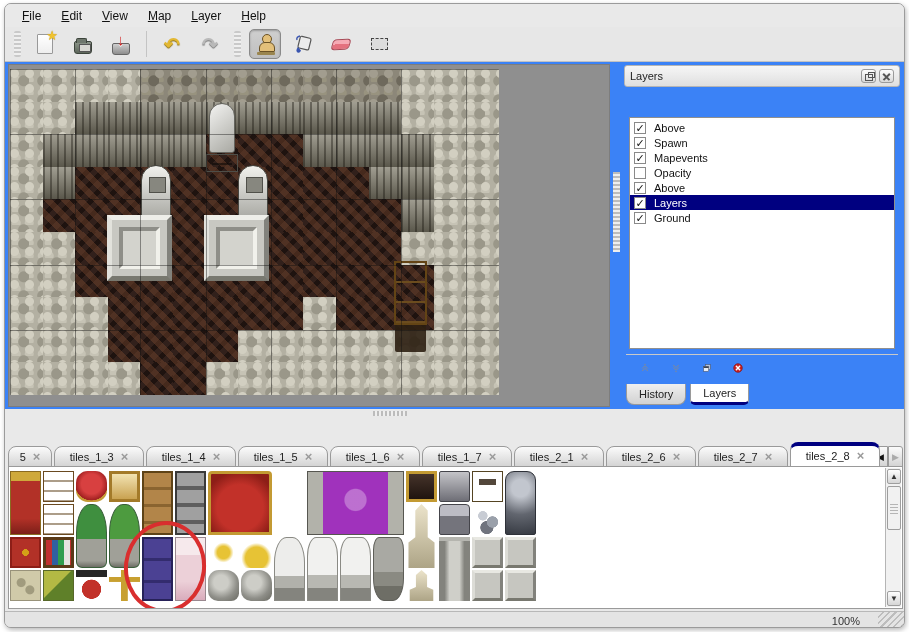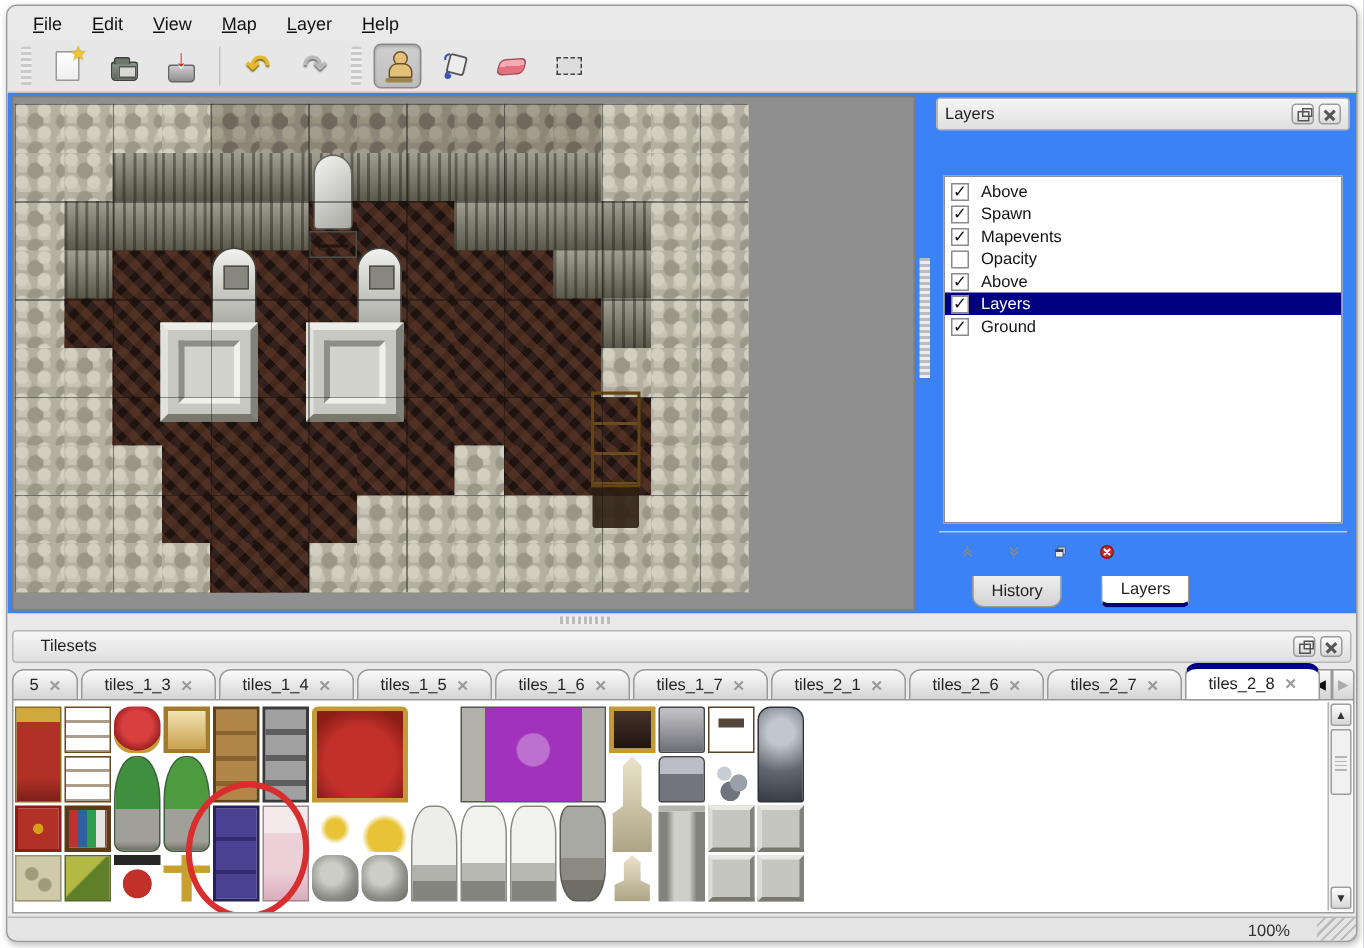--- a/index.html
+++ b/index.html
@@ -88,21 +88,21 @@
   .layer-list{position:absolute;left:7px;top:55px;width:266px;height:232px;background:#fff;border:1px solid #8f8f8f;padding-top:2px;overflow:hidden;}
   .layer-row{display:flex;align-items:center;height:15px;padding-left:4px;}
   .layer-row.selected{background:#000080;}
   .layer-row.selected .ly-label{color:#fff;}
   .cb{width:12px;height:12px;background:#fff;border:1px solid #8a8a8a;font-size:11px;line-height:11px;text-align:center;color:#111;font-weight:bold;flex:0 0 auto;}
   .ly-label{font-size:11px;color:#111;margin-left:8px;}
   .layer-btns{position:absolute;left:4px;top:292px;right:4px;height:26px;border-top:1px solid #c9c9c9;display:flex;align-items:center;gap:9px;padding-left:8px;}
   .panel-icon-btn{width:22px;height:20px;display:flex;align-items:center;justify-content:center;}
   .panel-tabs{position:absolute;left:4px;top:322px;height:24px;display:flex;gap:4px;}
   .btab{min-width:52px;padding:0 12px;height:21px;font-size:11px;color:#222;display:flex;align-items:center;justify-content:center;
-    background:linear-gradient(#efefef,#d2d2d2);border:1px solid #9a9a9a;border-top:none;border-radius:0 0 8px 8px;margin-left:22px;}
+    background:linear-gradient(#efefef,#d2d2d2);border:1px solid #9a9a9a;border-top:none;border-radius:0 0 8px 8px;}
   .btab.selected{background:#fff;border-bottom:3px solid #000080;border-radius:0 0 4px 4px;font-weight:bold... }
   .btab.selected{background:#fff;border-bottom:3px solid #000080;border-radius:0 0 5px 5px;}
 
   
   .tilesets-panel{position:absolute;left:0;top:414px;width:100%;height:193px;background:#e9e9e9;}
   .ts-titlebar{position:absolute;left:3px;top:2px;right:3px;height:22px;background:linear-gradient(#f6f6f6,#dfdfdf);border:1px solid #b5b5b5;border-radius:3px;display:flex;align-items:center;padding:0 5px 0 18px;}
   .ts-tabs{position:absolute;left:3px;top:26px;right:3px;height:23px;}
   .ts-tab{position:absolute;bottom:0;height:21px;background:linear-gradient(#fbfbfb,#d4d4d4);border:1px solid #9a9a9a;border-radius:8px 8px 0 0;
     display:flex;align-items:center;justify-content:center;gap:7px;font-size:11px;color:#222;}
   .ts-tab.selected{height:25px;background:#fff;border-top:4px solid #000080;z-index:3;}
@@ -472,27 +472,20 @@
           <div class="btab selected">Layers</div>
         </div>
     </div>
   </div>
 
   <div class="hsplit">
       <div class="grip"></div>
     </div>
 
   <div class="tilesets-panel">
-    <div class="ts-titlebar">
-      <span class="panel-title">Tilesets</span>
-      <span class="win-btns">
-        <span class="win-btn wb-float"></span>
-        <span class="win-btn wb-close"></span>
-      </span>
-    </div>
     <div class="ts-tabs">
         <div class="ts-tab" style="left: 0px; width: 44px;">
           <span class="tab-label">5</span>
           <span class="tab-x">×</span>
         </div>
         <div class="ts-tab" style="left: 46px; width: 90px;">
           <span class="tab-label">tiles_1_3</span>
           <span class="tab-x">×</span>
         </div>
         <div class="ts-tab" style="left: 138px; width: 90px;">

